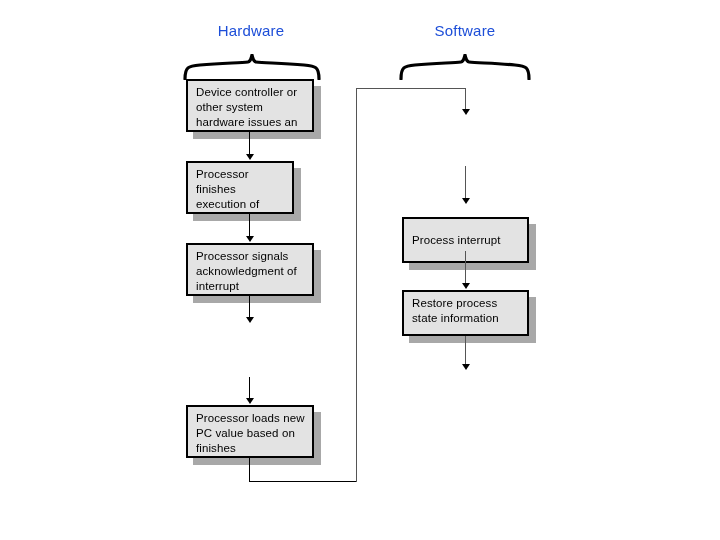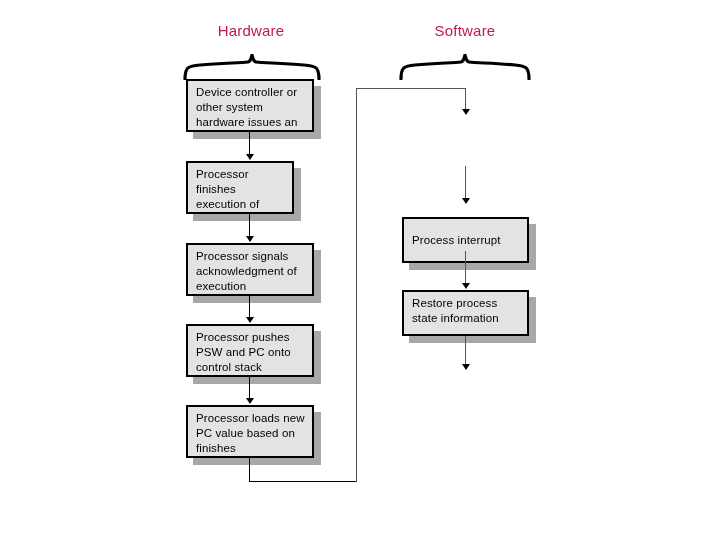--- a/index.html
+++ b/index.html
@@ -11,21 +11,21 @@
     position: relative;
     width: 720px;
     height: 540px;
     background: #ffffff;
     overflow: hidden;
     font-family: "Liberation Sans", sans-serif;
   }
   .col-title {
     position: absolute;
     font-size: 15px;
-    color: #be185d;
+    color: #1d4ed8;
     text-align: center;
     white-space: nowrap;
     letter-spacing: 0.2px;
   }
   .brace {
     position: absolute;
   }
   .node {
     position: absolute;
     box-sizing: border-box;
@@ -83,26 +83,23 @@
 
   <div class="node" style="left:186px; top:79px; width:128px; height:53px;">
     <span class="txt">Device controller or other system hardware issues an interrupt</span>
   </div>
 
   <div class="node" style="left:186px; top:161px; width:108px; height:53px;">
     <span class="txt">Processor finishes execution of current instruction</span>
   </div>
 
   <div class="node" style="left:186px; top:243px; width:128px; height:53px;">
-    <span class="txt">Processor signals acknowledgment of execution</span>
+    <span class="txt">Processor signals acknowledgment of interrupt</span>
   </div>
 
-  <div class="node" style="left:186px; top:324px; width:128px; height:53px;">
-    <span class="txt">Processor pushes PSW and PC onto control stack</span>
-  </div>
 
   <div class="node" style="left:186px; top:405px; width:128px; height:53px;">
     <span class="txt">Processor loads new PC value based on finishes</span>
   </div>
 
   <div class="conn v" style="left:249px; top:132px; height:23px;"></div>
   <div class="arrow" style="left:245.5px; top:154px;"></div>
 
   <div class="conn v" style="left:249px; top:214px; height:23px;"></div>
   <div class="arrow" style="left:245.5px; top:236px;"></div>

